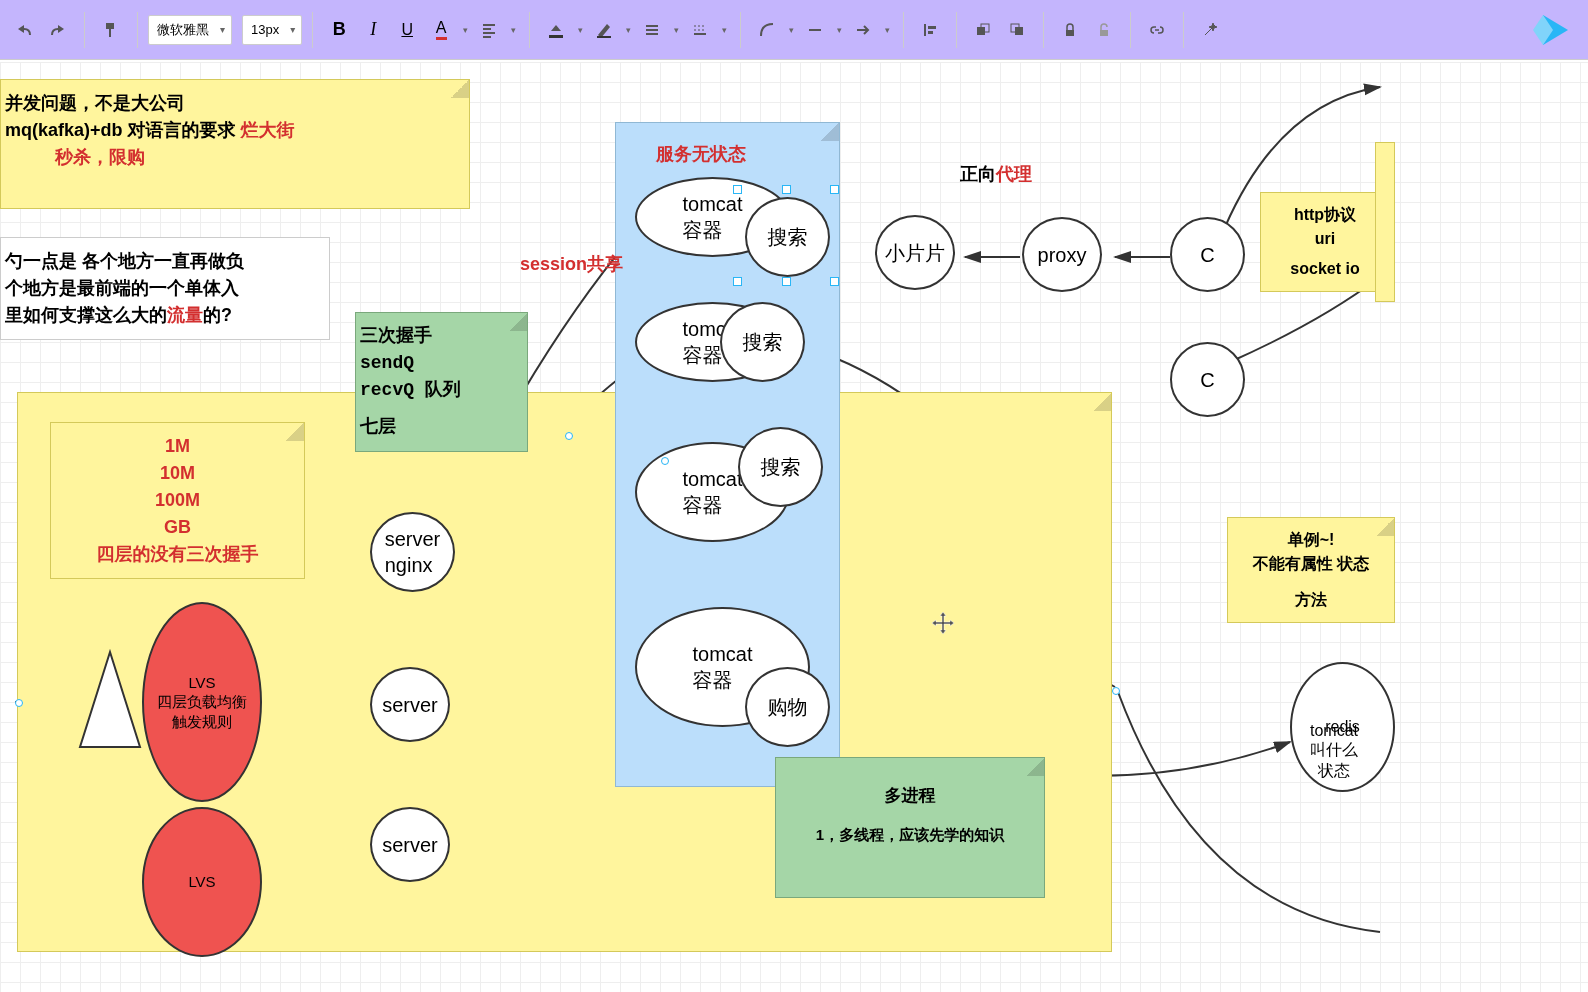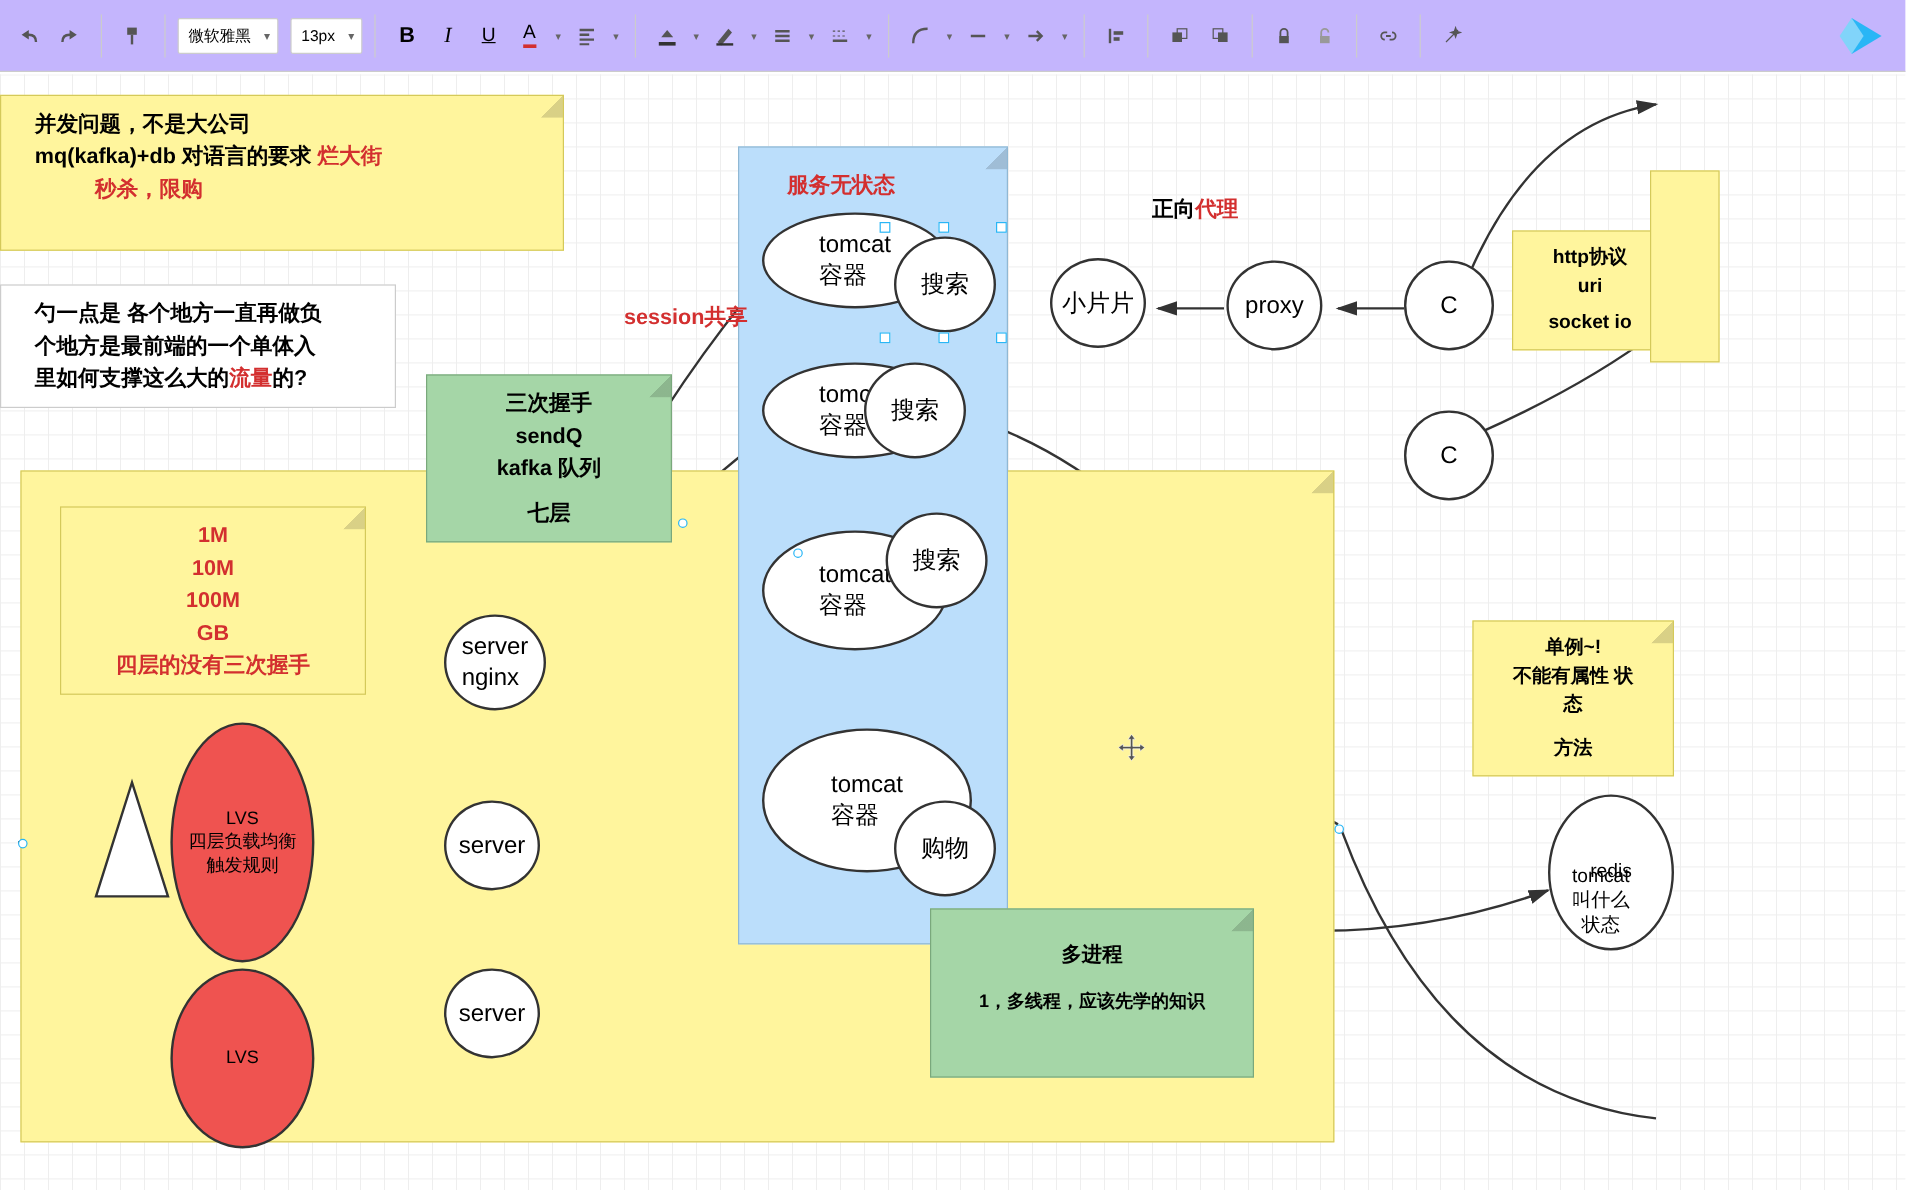--- a/index.html
+++ b/index.html
@@ -14,21 +14,21 @@
   .dd { width: 12px; font-size: 9px; color: #666; display: flex; align-items: center; justify-content: center; }
   
   
   .canvas { position: absolute; top: 62px; left: 0; right: 0; bottom: 0; background: #fff; 
     background-image: 
       linear-gradient(#eee 1px, transparent 1px),
       linear-gradient(90deg, #eee 1px, transparent 1px);
     background-size: 20px 20px;
   }
   
-  .note { position: absolute; padding: 10px 28px; font-size: 18px; font-weight: bold; line-height: 1.5; }
+  .note { position: absolute; padding: 10px 4px; font-size: 18px; font-weight: bold; line-height: 1.5; }
   .note.yellow { background: #fff59d; border: 1px solid #d4c95a; }
   .note.green { background: #a5d6a7; border: 1px solid #7aa87c; }
   .note.blue-bg { background: #bbdefb; border: 1px solid #90b8d4; }
   .note .fold { position: absolute; top: 0; right: 0; width: 18px; height: 18px; background: linear-gradient(135deg, transparent 50%, rgba(0,0,0,0.15) 50%); }
   
   .node { position: absolute; background: #fff; border: 2px solid #333; border-radius: 50%; display: flex; flex-direction: column; align-items: center; justify-content: center; font-size: 20px; line-height: 1.3; }
   .node.ellipse { border-radius: 50%; }
   .node.red-fill { background: #ef5350; color: #000; }
   
   .label { position: absolute; font-size: 18px; font-weight: bold; }
@@ -251,25 +251,25 @@
     <div><span>mq(kafka)+db 对语言的要求</span> <span class="red-text">烂大街</span></div>
     <div class="red-text" style="padding-left:50px">秒杀，限购</div>
   </div>
 
   <div class="note" style="left:0; top:175px; width:330px; background:#fff; border:1px solid #ccc;">
     <div>勺一点是 各个地方一直再做负</div>
     <div>个地方是最前端的一个单体入</div>
     <div><span>里如何支撑这么大的</span><span class="red-text">流量</span><span>的?</span></div>
   </div>
 
-  <div class="note green" style="left:355px; top:250px; width:205px; text-align:center;">
+  <div class="note green" style="left:355px; top:250px; width:173px; font-family:Liberation Mono, monospace;">
     <div class="fold"></div>
     <div>三次握手</div>
     <div>sendQ</div>
-    <div>kafka  队列</div>
+    <div>recvQ  队列</div>
     <div style="margin-top:10px">七层</div>
   </div>
 
   <div class="note yellow red-text" style="left:50px; top:360px; width:255px; text-align:center;">
     <div class="fold"></div>
     <div>1M</div>
     <div>10M</div>
     <div>100M</div>
     <div>GB</div>
     <div>四层的没有三次握手</div>

